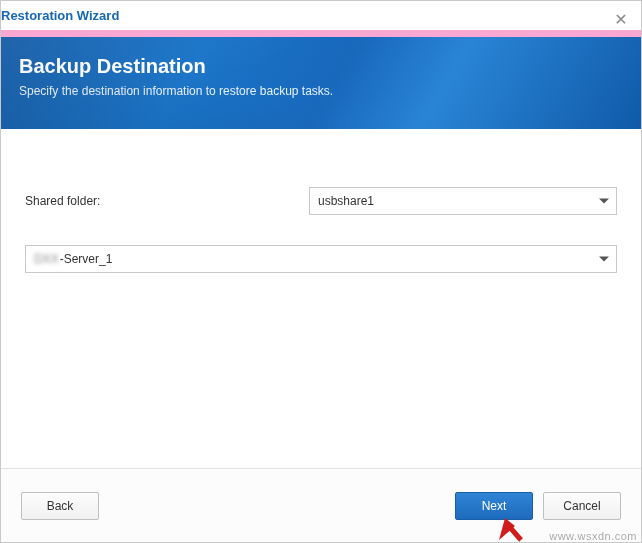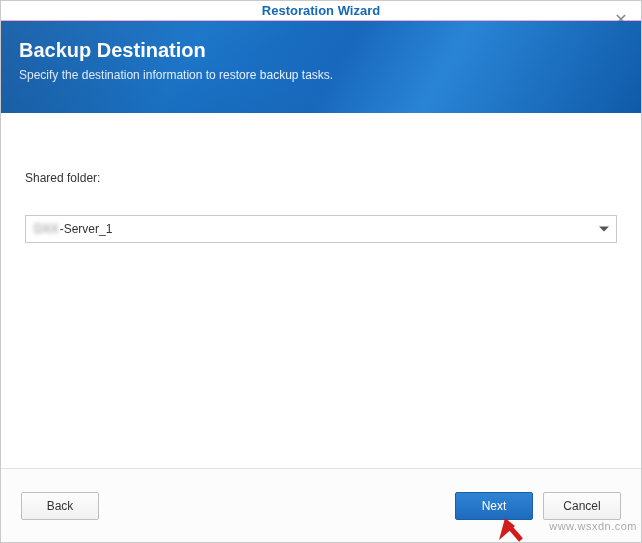--- a/index.html
+++ b/index.html
@@ -11,26 +11,25 @@
       font-family: Verdana, "Helvetica Neue", Arial, sans-serif;
       font-size: 12px;
       background: #fff;
       width: 642px;
       height: 543px;
       overflow: hidden;
       position: relative;
       border: 1px solid #c9c9c9;
     }
     .titlebar {
-      height: 20px;
+      height: 36px;
       background: #fff;
-      border-bottom: 1px solid #f9a8d4;
-      display: flex;
-      align-items: center;
-      justify-content: center;
+      border-bottom: 7px solid #f9a8d4;
+      display: flex;
+      align-items: center;
       position: relative;
     }
     .title-text {
       color: #1668b3;
       font-weight: bold;
       font-size: 13px;
     }
     .close-btn {
       position: absolute;
       right: 0;
@@ -144,21 +143,21 @@
     }
     .footer .spacer {
       flex: 1;
     }
     .footer .btn + .btn {
       margin-left: 10px;
     }
     .watermark {
       position: absolute;
       right: 4px;
-      bottom: 10px;
+      bottom: 0;
       color: rgba(0,0,0,0.35);
       font-size: 11px;
       letter-spacing: 0.5px;
       font-family: Arial, sans-serif;
       pointer-events: none;
     }
     .red-arrow {
       position: absolute;
       right: 118px;
       bottom: 0;
@@ -175,20 +174,26 @@
 
 <div class="banner">
   <h1>Backup Destination</h1>
   <p>Specify the destination information to restore backup tasks.</p>
 </div>
 
 <div class="content">
 
   <div class="row">
     <div class="label">Shared folder:</div>
+    <div class="select-wrap">
+      <div class="select-field">
+        <span>usbshare1</span>
+      </div>
+      <div class="caret"></div>
+    </div>
   </div>
 
   <div class="row">
     <div class="select-wrap">
       <div class="select-field">
         <span class="blur">DXX</span>
           <span>-Server_1</span>
       </div>
       <div class="caret"></div>
     </div>

